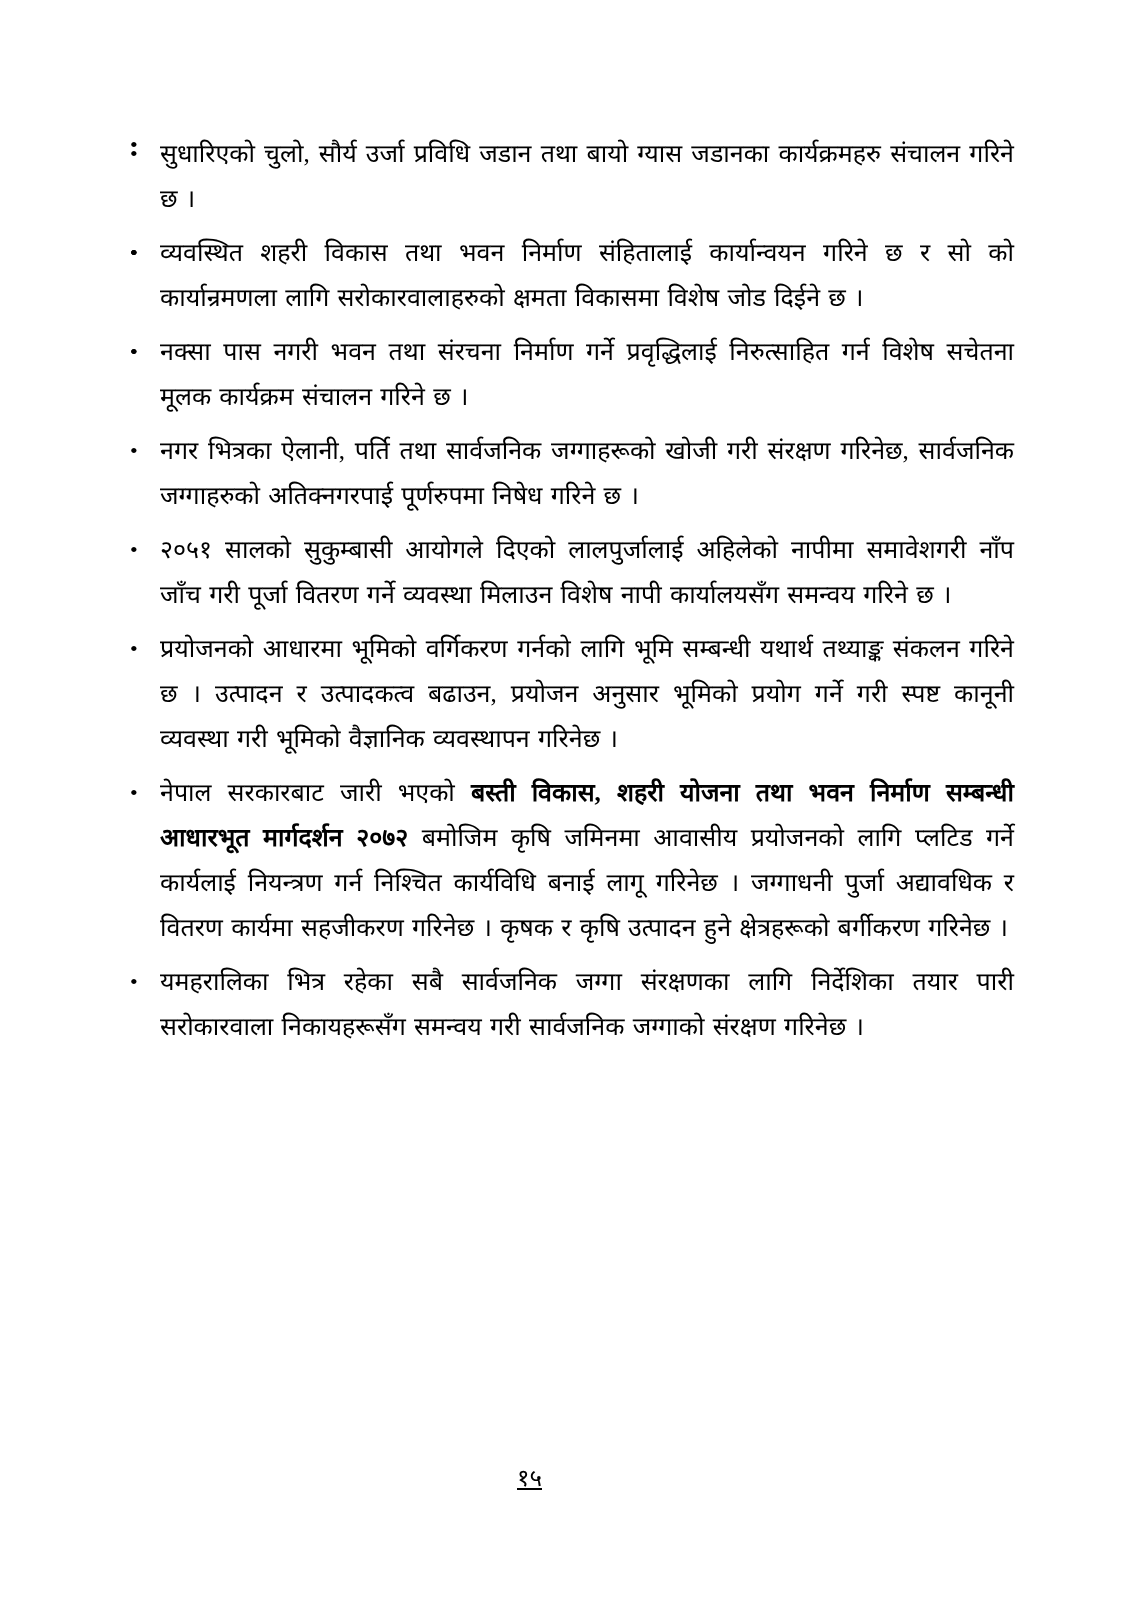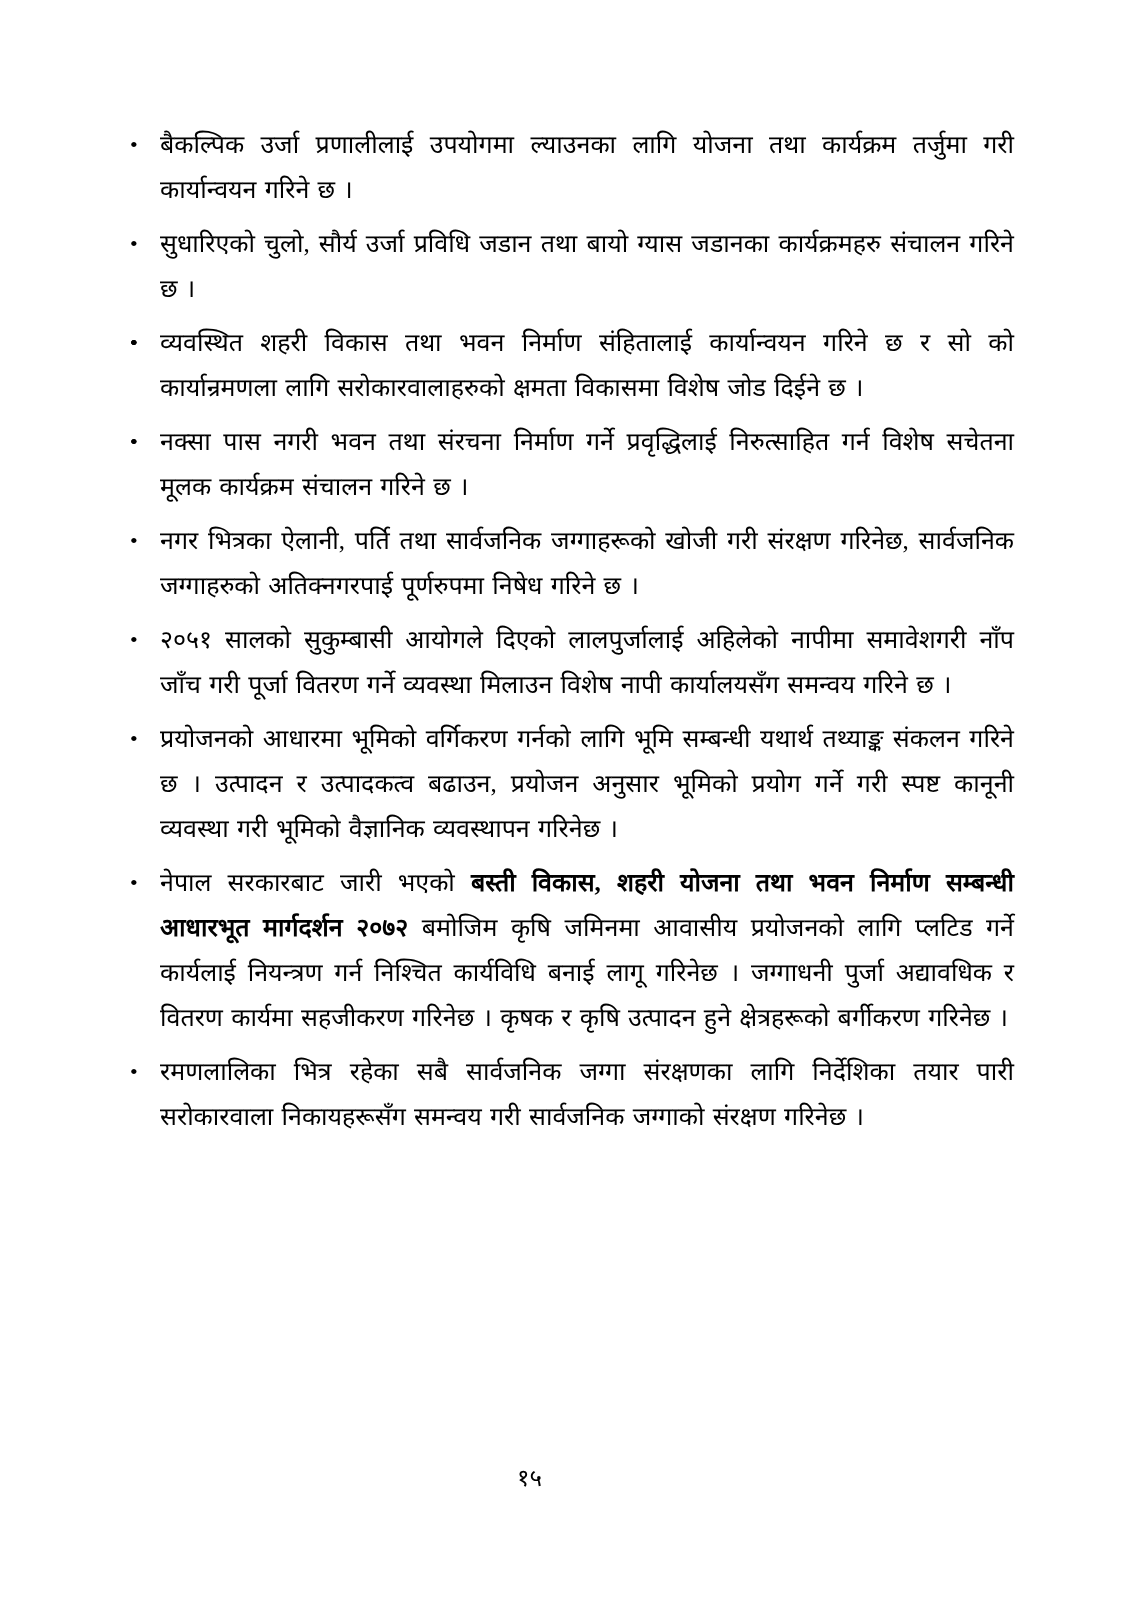--- a/index.html
+++ b/index.html
@@ -43,34 +43,35 @@
       font-weight: bold;
     }
     .page-number {
       position: absolute;
       left: 0;
       top: 1462px;
       width: 1059px;
       text-align: center;
       font-size: 24px;
       line-height: 32px;
+      text-decoration: underline;
     }
   </style>
 </head>
 <body>
 
 <div class="page">
   <ul class="bullet-list">
-      <li class="bullet-item"><span class="marker">•</span><span>बैकल्पिक उर्जा प्रणालीलाई उपयोगमा ल्याउनका लागि योजना तथा कार्यक्रम तर्जुमा गरी कार्यान्वयन गरिने छ ।</span></li>
+      <li class="bullet-item"><span class="marker">•</span></li>
       <li class="bullet-item"><span class="marker">•</span><span>सुधारिएको चुलो, सौर्य उर्जा प्रविधि जडान तथा बायो ग्यास जडानका कार्यक्रमहरु संचालन गरिने छ ।</span></li>
       <li class="bullet-item"><span class="marker">•</span></li>
       <li class="bullet-item"><span class="marker">•</span></li>
       <li class="bullet-item"><span class="marker">•</span><span>व्यवस्थित शहरी विकास तथा भवन निर्माण संहितालाई कार्यान्वयन गरिने छ र सो को कार्यान्रमणला लागि सरोकारवालाहरुको क्षमता विकासमा विशेष जोड दिईने छ ।</span></li>
       <li class="bullet-item"><span class="marker">•</span></li>
       <li class="bullet-item"><span class="marker">•</span><span>नक्सा पास नगरी भवन तथा संरचना निर्माण गर्ने प्रवृद्धिलाई निरुत्साहित गर्न विशेष सचेतना मूलक कार्यक्रम संचालन गरिने छ ।</span></li>
       <li class="bullet-item"><span class="marker">•</span><span>नगर भित्रका ऐलानी, पर्ति तथा सार्वजनिक जग्गाहरूको खोजी गरी संरक्षण गरिनेछ, सार्वजनिक जग्गाहरुको अतिक्नगरपाई पूर्णरुपमा निषेध गरिने छ ।</span></li>
       <li class="bullet-item"><span class="marker">•</span><span>२०५१ सालको सुकुम्बासी आयोगले दिएको लालपुर्जालाई अहिलेको नापीमा समावेशगरी नाँप जाँच गरी पूर्जा वितरण गर्ने व्यवस्था मिलाउन विशेष नापी कार्यालयसँग समन्वय गरिने छ ।</span></li>
       <li class="bullet-item"><span class="marker">•</span><span>प्रयोजनको आधारमा भूमिको वर्गिकरण गर्नको लागि भूमि सम्बन्धी यथार्थ तथ्याङ्क संकलन गरिने छ । उत्पादन र उत्पादकत्व बढाउन, प्रयोजन अनुसार भूमिको प्रयोग गर्ने गरी स्पष्ट कानूनी व्यवस्था गरी भूमिको वैज्ञानिक व्यवस्थापन गरिनेछ ।</span></li>
       <li class="bullet-item"><span class="marker">•</span><span>नेपाल सरकारबाट जारी भएको </span><span class="bold">बस्ती विकास, शहरी योजना तथा भवन निर्माण सम्बन्धी आधारभूत मार्गदर्शन २०७२</span><span> बमोजिम कृषि जमिनमा आवासीय प्रयोजनको लागि प्लटिड गर्ने कार्यलाई नियन्त्रण गर्न निश्चित कार्यविधि बनाई लागू गरिनेछ । जग्गाधनी पुर्जा अद्यावधिक र वितरण कार्यमा सहजीकरण गरिनेछ । कृषक र कृषि उत्पादन हुने क्षेत्रहरूको बर्गीकरण गरिनेछ ।</span></li>
-      <li class="bullet-item"><span class="marker">•</span><span>रमणलालिका भित्र रहेका सबै सार्वजनिक जग्गा संरक्षणका लागि निर्देशिका तयार पारी सरोकारवाला निकायहरूसँग समन्वय गरी सार्वजनिक जग्गाको संरक्षण गरिनेछ ।</span></li>
+      <li class="bullet-item"><span class="marker">•</span><span>यमहरालिका भित्र रहेका सबै सार्वजनिक जग्गा संरक्षणका लागि निर्देशिका तयार पारी सरोकारवाला निकायहरूसँग समन्वय गरी सार्वजनिक जग्गाको संरक्षण गरिनेछ ।</span></li>
     </ul>
   <div class="page-number">१५</div>
 </div>
 
 </body></html>

